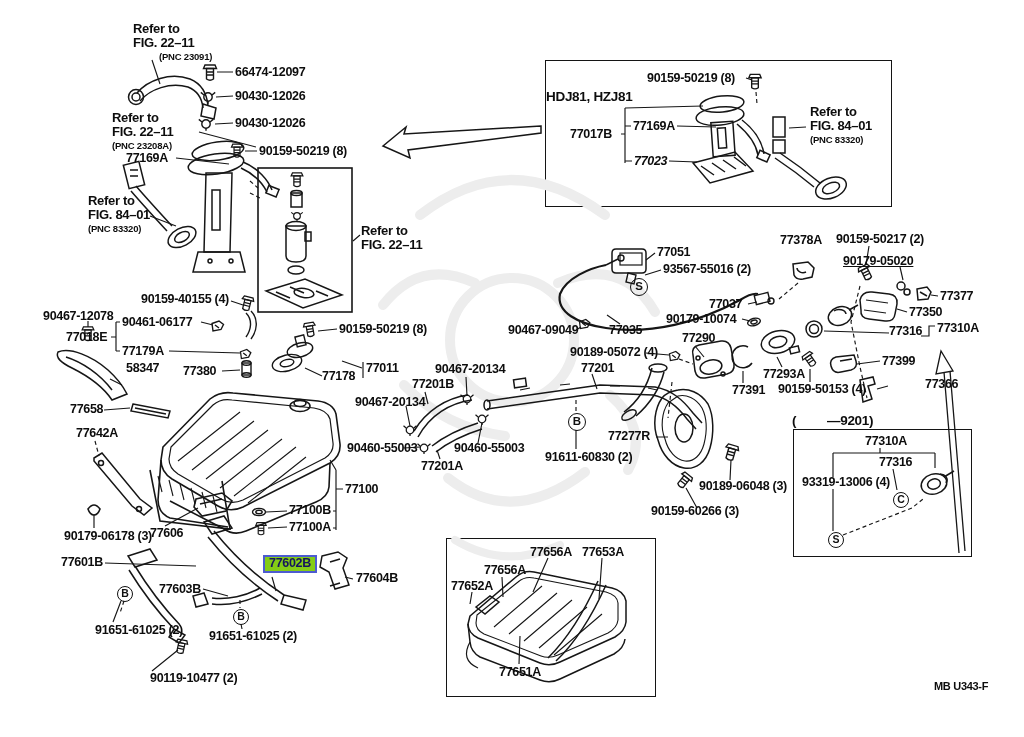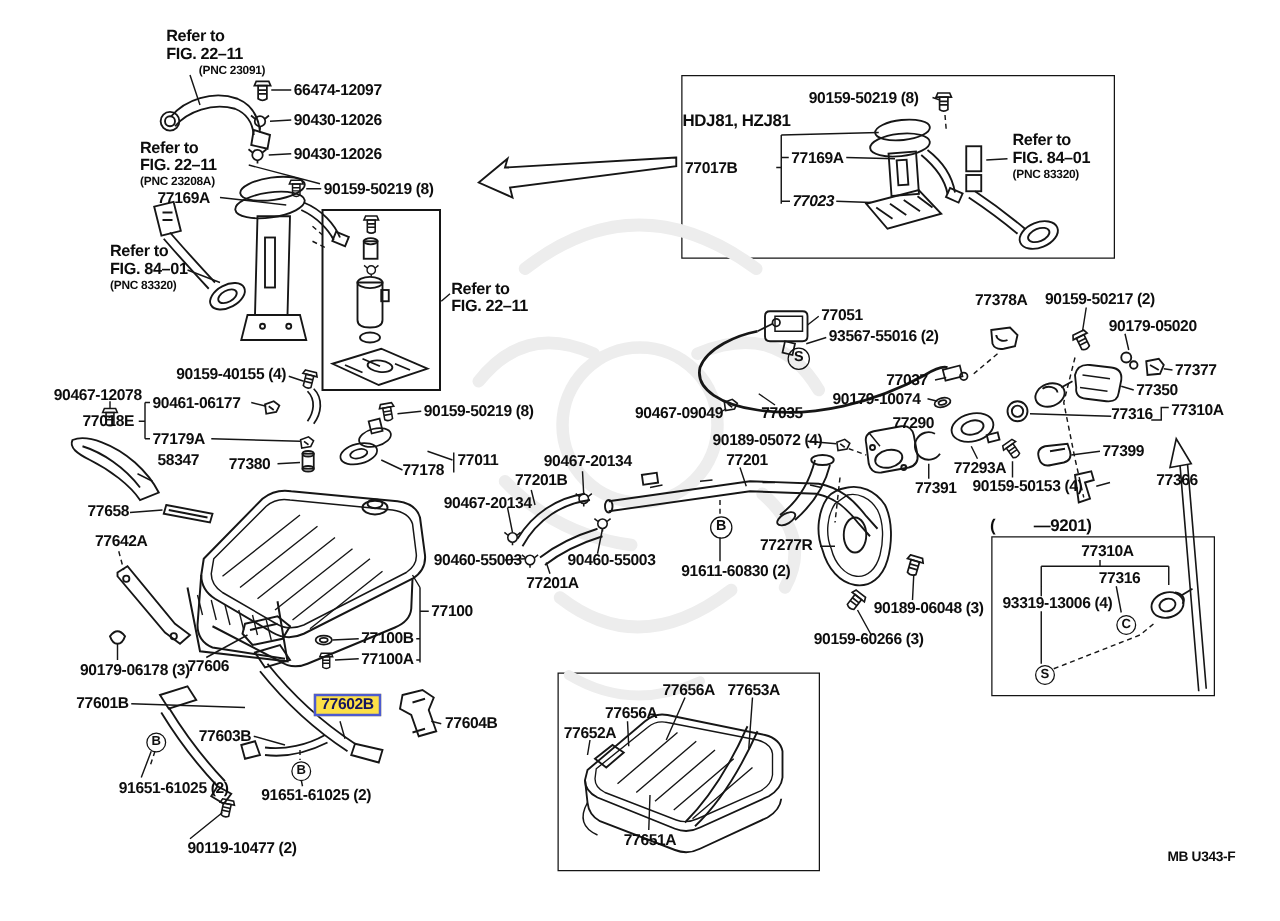--- a/index.html
+++ b/index.html
@@ -324,21 +324,21 @@
       <div class="lbl k-part" style="left: 235px; top: 117px;">90430-12026</div>
       <div class="lbl k-note" style="left: 112px; top: 111px;">Refer to</div>
       <div class="lbl k-note" style="left: 112px; top: 125px;">FIG. 22–11</div>
       <div class="lbl k-pnc" style="left: 112px; top: 141px;">(PNC 23208A)</div>
       <div class="lbl k-part" style="left: 126px; top: 152px;">77169A</div>
       <div class="lbl k-part" style="left: 259px; top: 145px;">90159-50219 (8)</div>
       <div class="lbl k-note" style="left: 88px; top: 194px;">Refer to</div>
       <div class="lbl k-note" style="left: 88px; top: 208px;">FIG. 84–01</div>
       <div class="lbl k-pnc" style="left: 88px; top: 224px;">(PNC 83320)</div>
       <div class="lbl k-part" style="left: 647px; top: 72px;">90159-50219 (8)</div>
-      <div class="lbl k-part" style="left: 548px; top: 128px;">77017B</div>
+      <div class="lbl k-part" style="left: 570px; top: 128px;">77017B</div>
       <div class="lbl k-part" style="left: 633px; top: 120px;">77169A</div>
       <div class="lbl k-part" style="left: 634px; top: 155px; font-style: italic;">77023</div>
       <div class="lbl k-note" style="left: 810px; top: 105px;">Refer to</div>
       <div class="lbl k-note" style="left: 810px; top: 119px;">FIG. 84–01</div>
       <div class="lbl k-pnc" style="left: 810px; top: 135px;">(PNC 83320)</div>
       <div class="lbl k-note" style="left: 361px; top: 224px;">Refer to</div>
       <div class="lbl k-note" style="left: 361px; top: 238px;">FIG. 22–11</div>
       <div class="lbl k-part" style="left: 141px; top: 293px;">90159-40155 (4)</div>
       <div class="lbl k-part" style="left: 43px; top: 310px;">90467-12078</div>
       <div class="lbl k-part" style="left: 122px; top: 316px;">90461-06177</div>
@@ -350,48 +350,48 @@
       <div class="lbl k-part" style="left: 366px; top: 362px;">77011</div>
       <div class="lbl k-part" style="left: 126px; top: 362px;">58347</div>
       <div class="lbl k-part" style="left: 70px; top: 403px;">77658</div>
       <div class="lbl k-part" style="left: 76px; top: 427px;">77642A</div>
       <div class="lbl k-part" style="left: 345px; top: 483px;">77100</div>
       <div class="lbl k-part" style="left: 289px; top: 504px;">77100B</div>
       <div class="lbl k-part" style="left: 289px; top: 521px;">77100A</div>
       <div class="lbl k-part" style="left: 150px; top: 527px;">77606</div>
       <div class="lbl k-part" style="left: 64px; top: 530px;">90179-06178 (3)</div>
       <div class="lbl k-part" style="left: 61px; top: 556px;">77601B</div>
-      <div class="lbl k-part hl" style="left: 251px; top: 555px; background: #fde047; border-color: rgb(77, 91, 208); color: rgb(21, 21, 94);">77602B</div>
+      <div class="lbl k-part hl" style="left: 263px; top: 555px; background: #84cc16; border-color: rgb(77, 91, 208); color: rgb(21, 21, 94);">77602B</div>
       <div class="lbl k-part" style="left: 356px; top: 572px;">77604B</div>
       <div class="lbl k-part" style="left: 159px; top: 583px;">77603B</div>
       <div class="lbl k-part" style="left: 95px; top: 624px;">91651-61025 (2)</div>
       <div class="lbl k-part" style="left: 209px; top: 630px;">91651-61025 (2)</div>
       <div class="lbl k-part" style="left: 150px; top: 672px;">90119-10477 (2)</div>
       <div class="lbl k-part" style="left: 657px; top: 246px;">77051</div>
       <div class="lbl k-part" style="left: 663px; top: 263px;">93567-55016 (2)</div>
       <div class="lbl k-part" style="left: 508px; top: 324px;">90467-09049</div>
       <div class="lbl k-part" style="left: 609px; top: 324px;">77035</div>
       <div class="lbl k-part" style="left: 709px; top: 298px;">77037</div>
       <div class="lbl k-part" style="left: 666px; top: 313px;">90179-10074</div>
-      <div class="lbl k-part" style="left: 682px; top: 332px; margin-left: 32px;">77290</div>
+      <div class="lbl k-part" style="left: 682px; top: 332px;">77290</div>
       <div class="lbl k-part" style="left: 570px; top: 346px;">90189-05072 (4)</div>
       <div class="lbl k-part" style="left: 581px; top: 362px;">77201</div>
       <div class="lbl k-part" style="left: 412px; top: 378px;">77201B</div>
       <div class="lbl k-part" style="left: 435px; top: 363px;">90467-20134</div>
       <div class="lbl k-part" style="left: 355px; top: 396px;">90467-20134</div>
       <div class="lbl k-part" style="left: 347px; top: 442px;">90460-55003</div>
       <div class="lbl k-part" style="left: 454px; top: 442px;">90460-55003</div>
       <div class="lbl k-part" style="left: 421px; top: 460px;">77201A</div>
       <div class="lbl k-part" style="left: 545px; top: 451px;">91611-60830 (2)</div>
       <div class="lbl k-part" style="left: 608px; top: 430px;">77277R</div>
       <div class="lbl k-part" style="left: 699px; top: 480px;">90189-06048 (3)</div>
       <div class="lbl k-part" style="left: 651px; top: 505px;">90159-60266 (3)</div>
       <div class="lbl k-part" style="left: 780px; top: 234px;">77378A</div>
       <div class="lbl k-part" style="left: 836px; top: 233px;">90159-50217 (2)</div>
-      <div class="lbl k-part" style="left: 887px; top: 255px;">90179-05020</div>
+      <div class="lbl k-part" style="left: 843px; top: 255px; text-decoration: underline;">90179-05020</div>
       <div class="lbl k-part" style="left: 940px; top: 290px;">77377</div>
       <div class="lbl k-part" style="left: 909px; top: 306px;">77350</div>
       <div class="lbl k-part" style="left: 889px; top: 325px;">77316</div>
       <div class="lbl k-part" style="left: 937px; top: 322px;">77310A</div>
       <div class="lbl k-part" style="left: 882px; top: 355px;">77399</div>
       <div class="lbl k-part" style="left: 889px; top: 378px; margin-left: 36px;">77366</div>
       <div class="lbl k-part" style="left: 763px; top: 368px;">77293A</div>
       <div class="lbl k-part" style="left: 778px; top: 383px;">90159-50153 (4)</div>
       <div class="lbl k-part" style="left: 732px; top: 384px;">77391</div>
       <div class="lbl k-part" style="left: 865px; top: 435px;">77310A</div>

